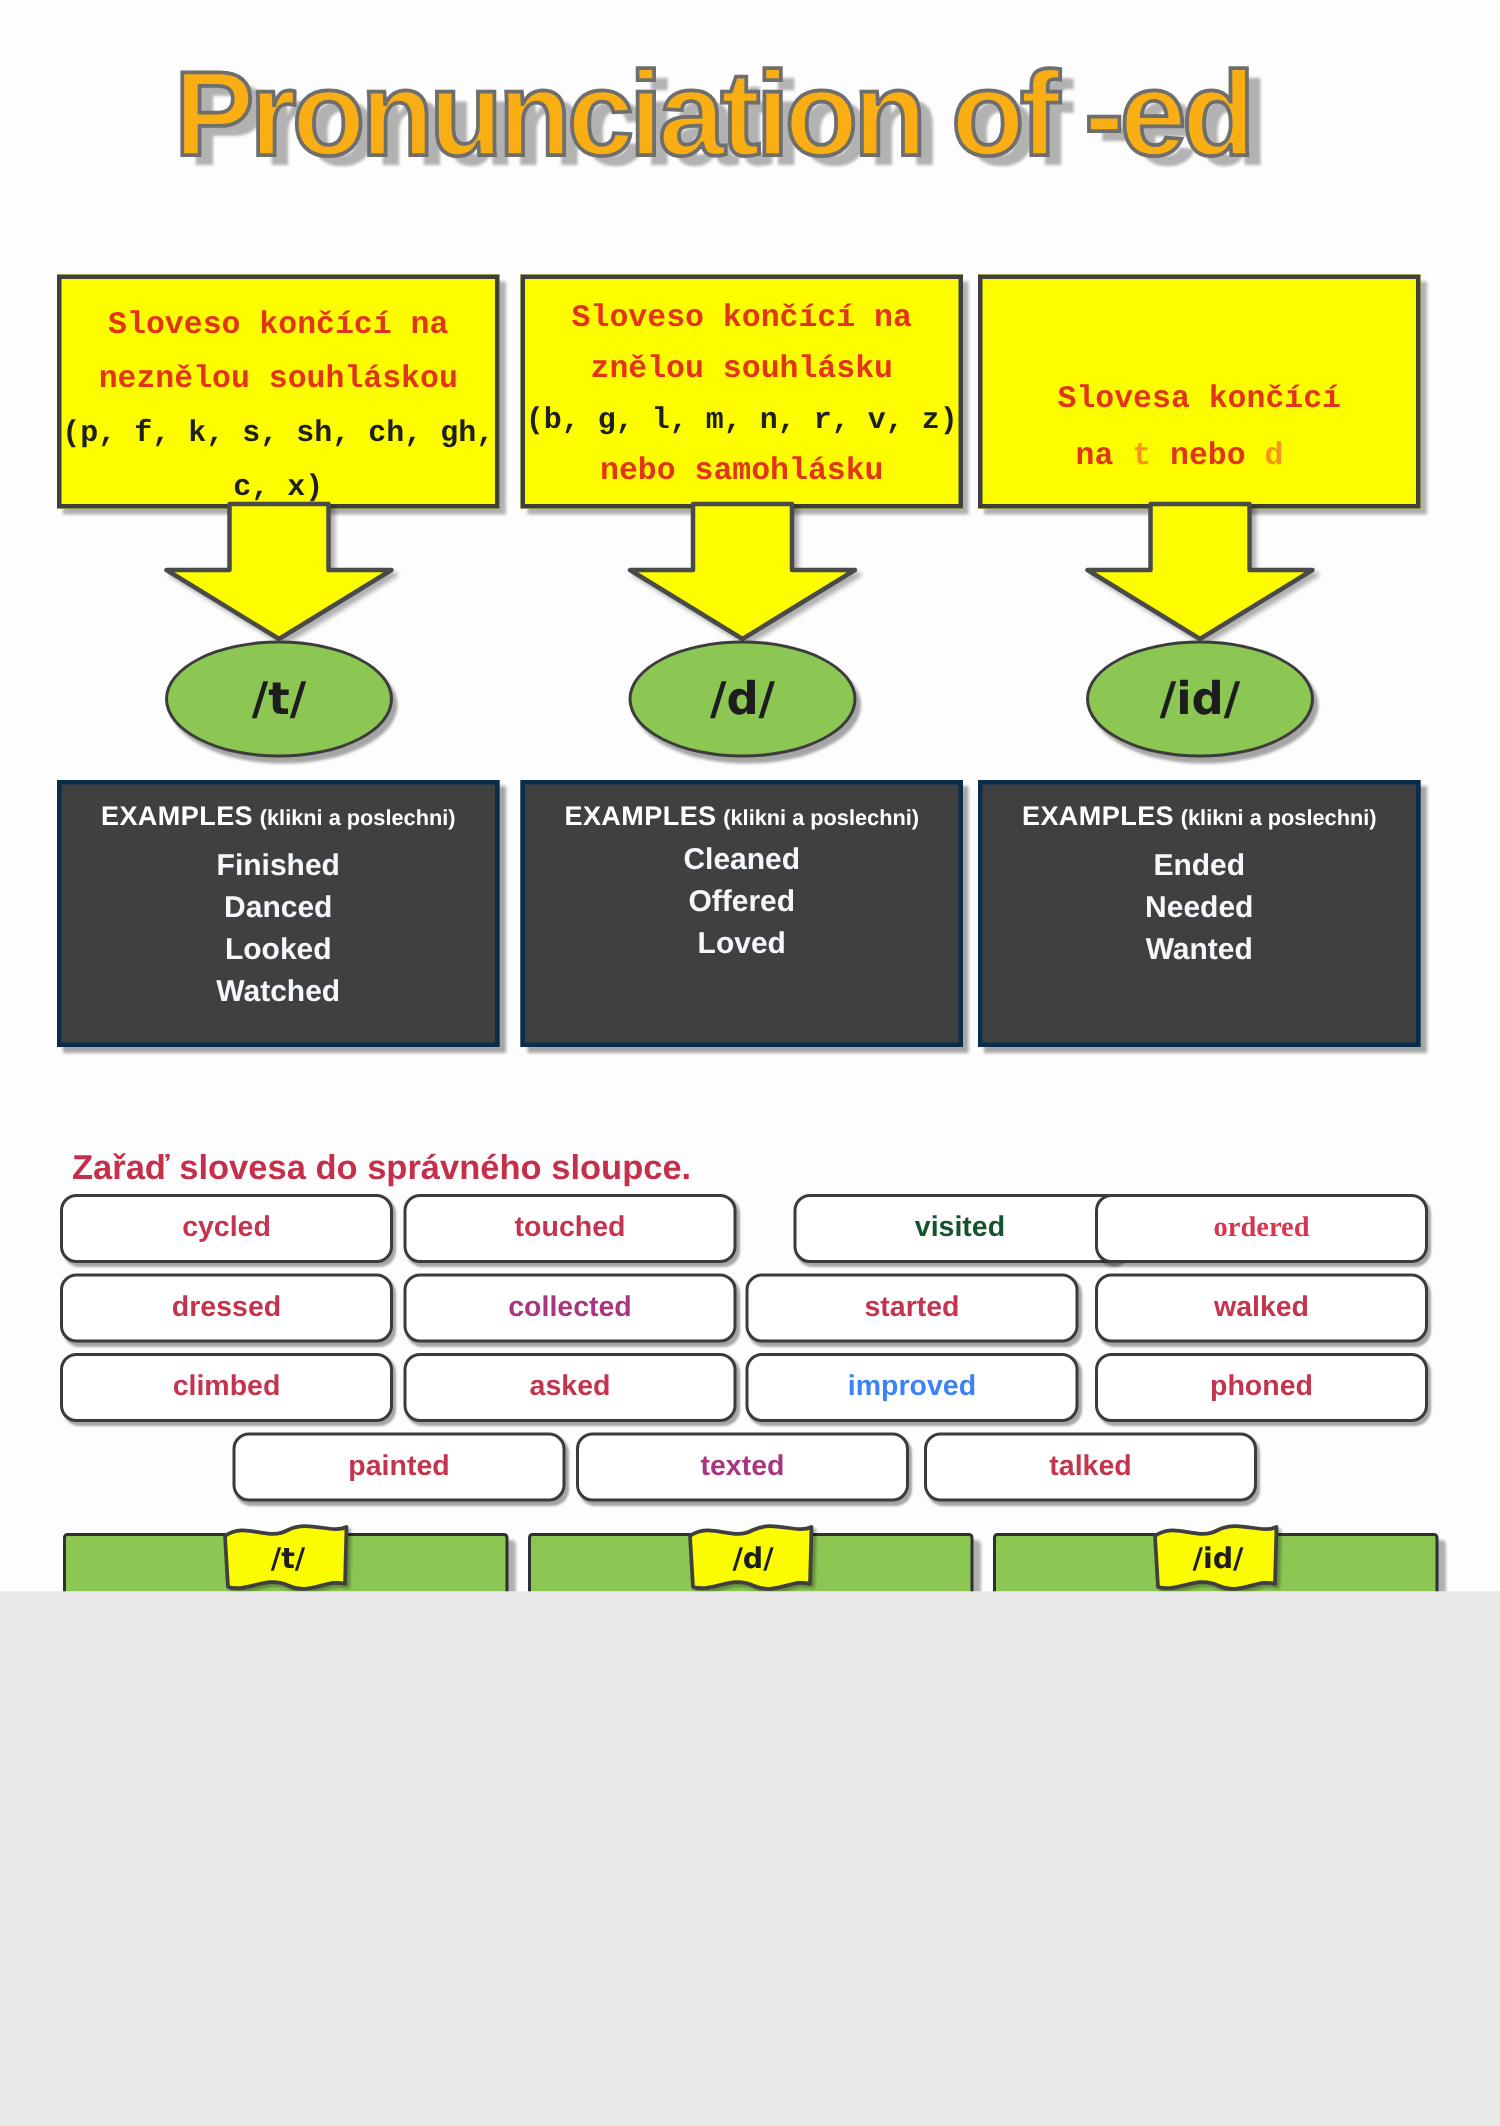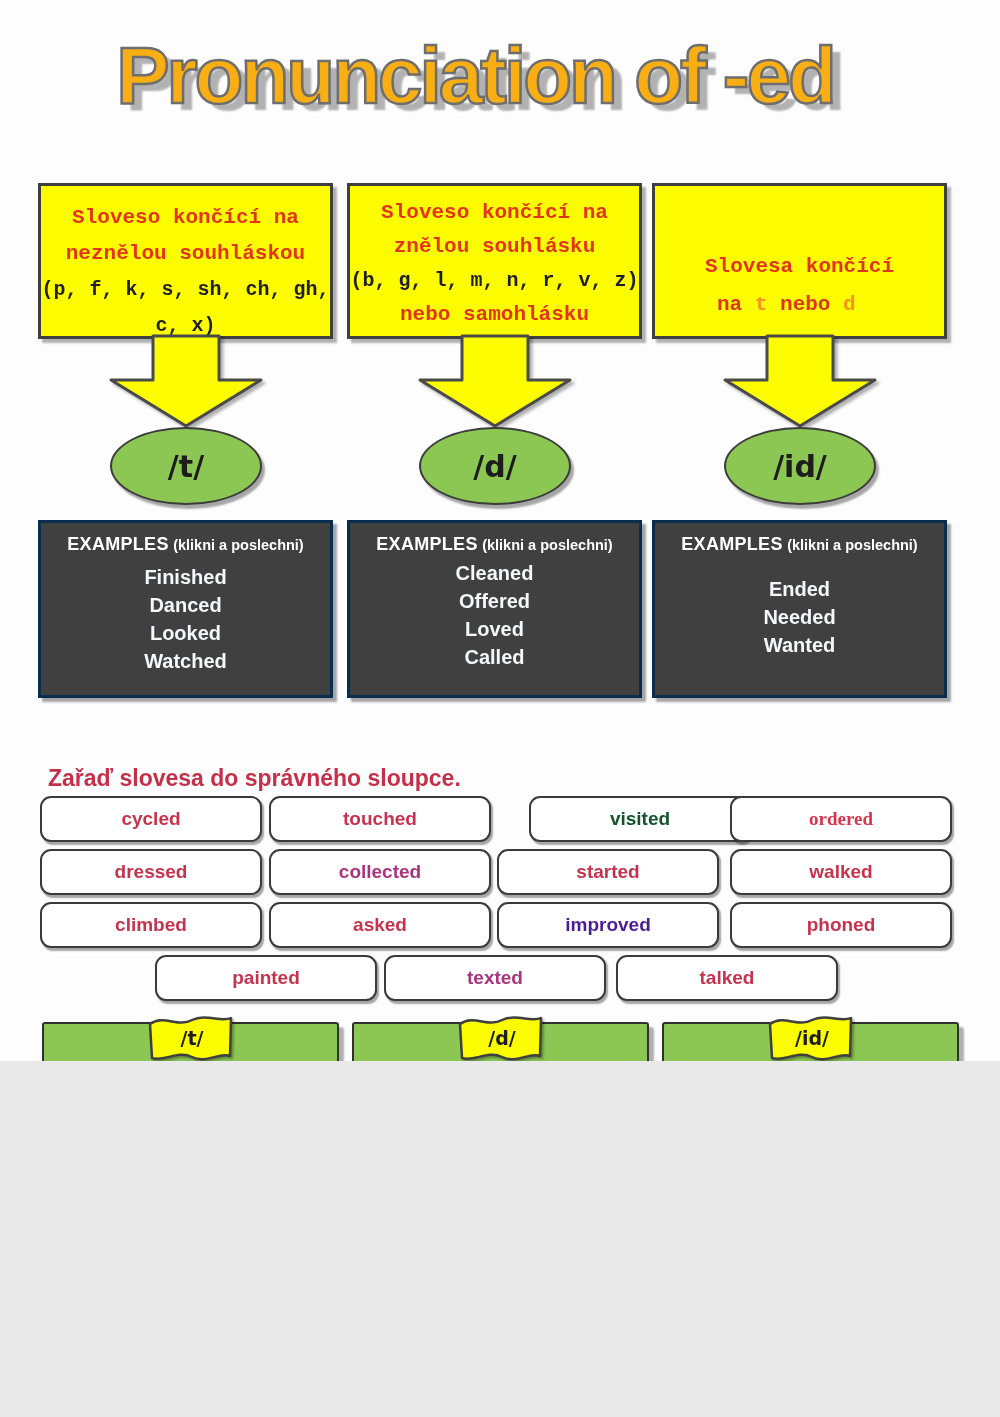--- a/index.html
+++ b/index.html
@@ -65,21 +65,21 @@
     background:#404040;
     border:3px solid #0b2d4d;
     box-shadow:4px 4px 2px rgba(0,0,0,0.35);
     box-sizing:border-box;
     color:#fff;text-align:center;
   }
   .ex-head{margin-top:11px;font-weight:bold;}
   .ex-title{font-size:18px;letter-spacing:0.3px;}
   .ex-note{font-size:14.5px;}
   .ex-words{margin-top:8px;}
-  .ex-words.gap{margin-top:20px;}
+  .ex-words.gap{margin-top:8px;}
   .ex-word{
     font-size:20px;font-weight:bold;line-height:28px;
     color:#f4f8fc;cursor:pointer;
   }
 
   
   .task-heading{
     position:absolute;top:765px;left:48px;margin:0;
     font-size:23px;font-weight:bold;color:#C43049;
   }
@@ -174,21 +174,20 @@
       <div class="ex-word">Watched</div>
     </div>
   </div>
 
   <div class="exbox" style="left:347px">
     <div class="ex-head"><span class="ex-title">EXAMPLES</span> <span class="ex-note">(klikni a poslechni)</span></div>
     <div class="ex-words" style="margin-top:4px">
       <div class="ex-word">Cleaned</div>
       <div class="ex-word">Offered</div>
       <div class="ex-word">Loved</div>
-      <div class="ex-word">Called</div>
     </div>
   </div>
 
   <div class="exbox" style="left:652px">
     <div class="ex-head"><span class="ex-title">EXAMPLES</span> <span class="ex-note">(klikni a poslechni)</span></div>
     <div class="ex-words gap">
       <div class="ex-word">Ended</div>
       <div class="ex-word">Needed</div>
       <div class="ex-word">Wanted</div>
     </div>
@@ -201,21 +200,21 @@
   <div class="chip" style="left: 497px; top: 796px; color: #14532d; margin-left: 32px;">visited</div>
   <div class="chip" style="left: 730px; top: 796px; color: rgb(214, 55, 79); font-family: Liberation Serif, serif;">ordered</div>
 
   <div class="chip" style="left: 40px; top: 849px; color: rgb(197, 52, 78);">dressed</div>
   <div class="chip" style="left: 269px; top: 849px; color: rgb(168, 53, 126);">collected</div>
   <div class="chip" style="left: 497px; top: 849px; color: rgb(197, 52, 78);">started</div>
   <div class="chip" style="left: 730px; top: 849px; color: rgb(197, 52, 78);">walked</div>
 
   <div class="chip" style="left: 40px; top: 902px; color: rgb(197, 52, 78);">climbed</div>
   <div class="chip" style="left: 269px; top: 902px; color: rgb(197, 52, 78);">asked</div>
-  <div class="chip" style="left: 497px; top: 902px; color: #4c1d95;">improved</div>
+  <div class="chip" style="left: 497px; top: 902px; color: #3b82f6;">improved</div>
   <div class="chip" style="left: 730px; top: 902px; color: rgb(197, 52, 78);">phoned</div>
 
   <div class="chip" style="left: 155px; top: 955px; color: rgb(197, 52, 78);">painted</div>
   <div class="chip" style="left: 384px; top: 955px; color: rgb(168, 53, 126);">texted</div>
   <div class="chip" style="left: 616px; top: 955px; color: rgb(197, 52, 78);">talked</div>
 
   <div class="panel" style="left:42px">
     <svg class="flag" width="96" height="60" viewBox="0 0 96 60">
       <path d="M7,13 C 21,3 35,17 49,9 C 63,2 78,12 88,7 L 87,45 C 76,41 63,53 49,46 C 35,39 21,51 9,47 Z" fill="#FCFC00" stroke="#3f3f3f" stroke-width="2.5" stroke-linejoin="round"></path>
       <text class="flag-text" x="49" y="34" text-anchor="middle">/t/</text>

